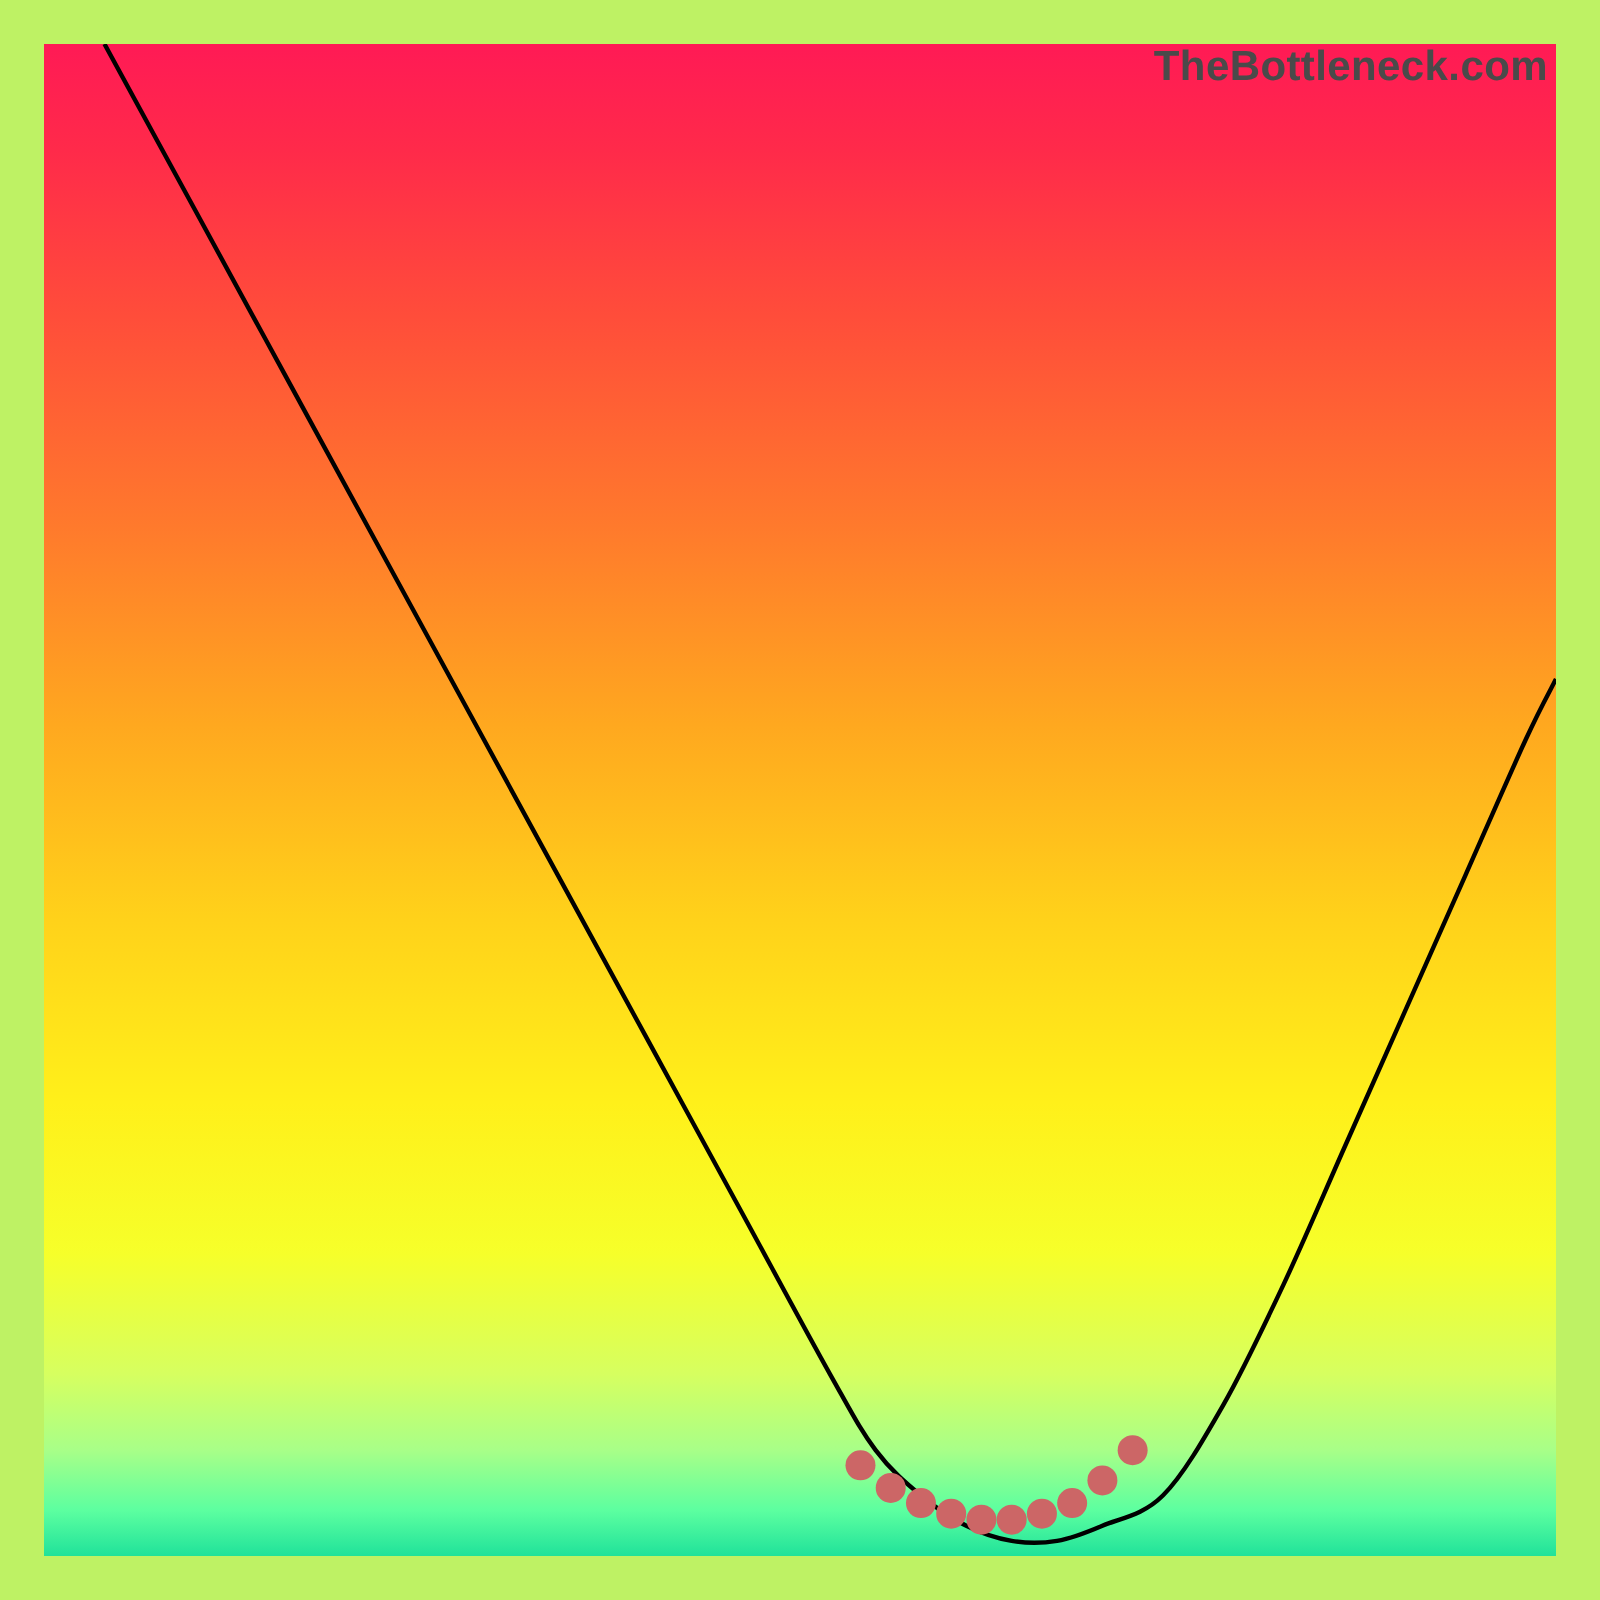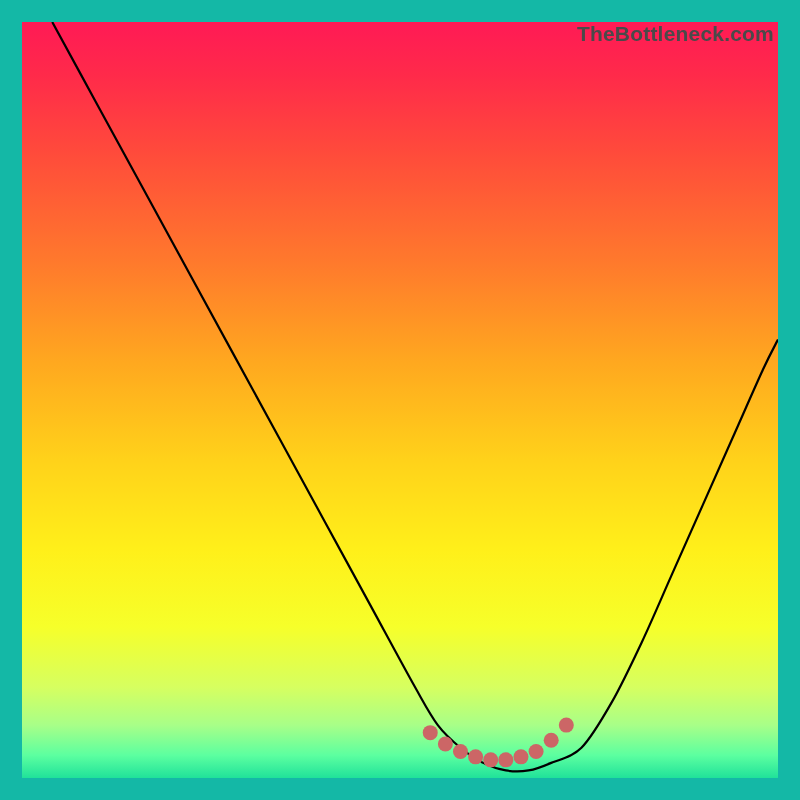--- a/index.html
+++ b/index.html
@@ -9,21 +9,21 @@
     height: 800px;
     background: #000;
     overflow: hidden;
   }
   .frame {
     position: absolute;
     left: 0;
     top: 0;
     width: 800px;
     height: 800px;
-    background: #14b8a6;
+    background: #bef264;
   }
   .plot {
     position: absolute;
     left: 22px;
     top: 22px;
     width: 756px;
     height: 756px;
     overflow: hidden;
   }
   .watermark {

